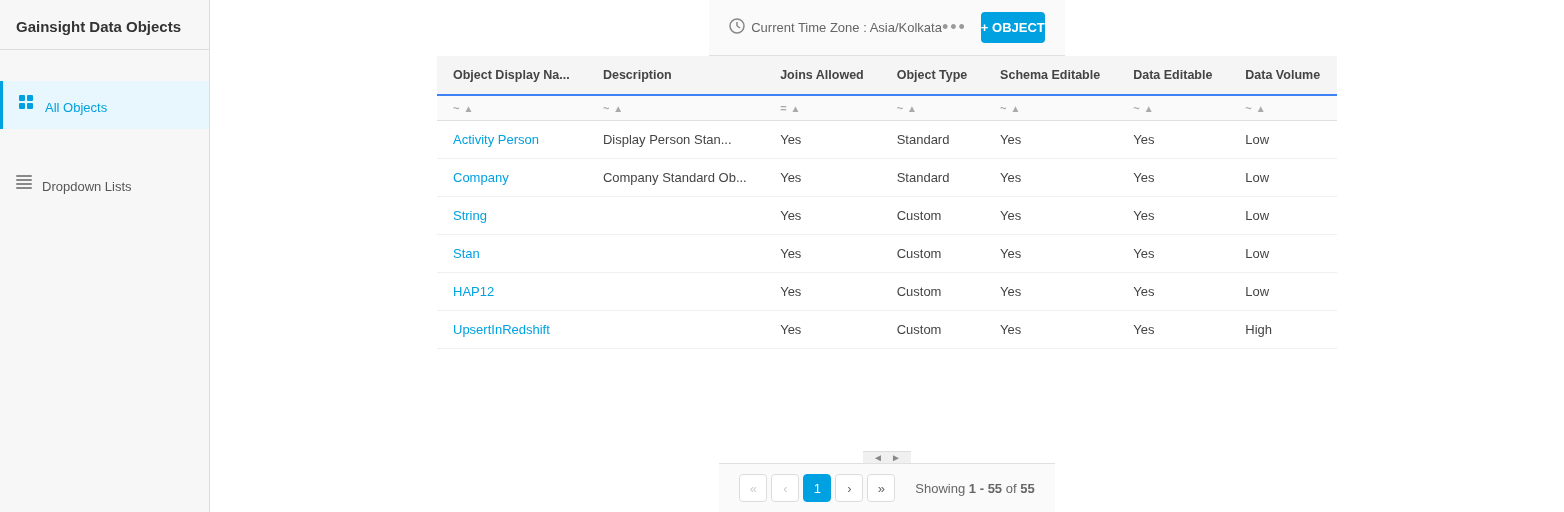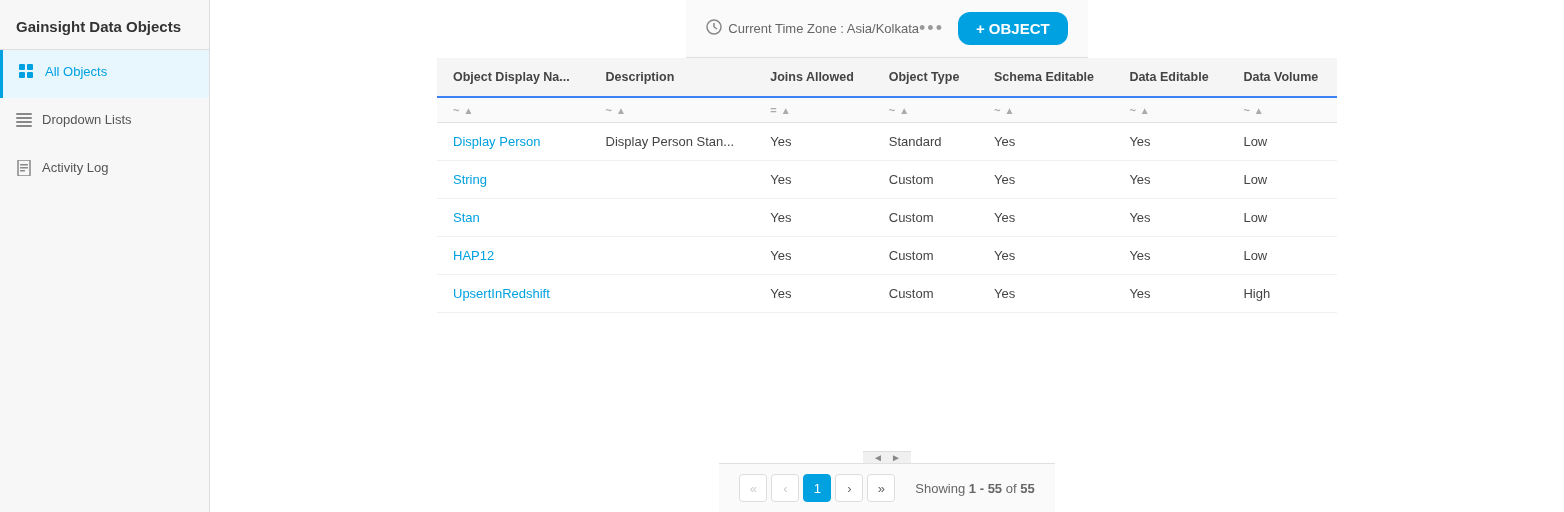--- a/index.html
+++ b/index.html
@@ -17,26 +17,27 @@
     }
     .sidebar-title {
       padding: 18px 16px 14px;
       font-size: 15px;
       font-weight: 600;
       color: #333;
       border-bottom: 1px solid #ddd;
     }
     .sidebar-item {
       display: flex;
-      align-items: flex-start;
+      align-items: flex-end;
       gap: 10px;
       padding: 14px 16px;
       cursor: pointer;
       color: #555;
       font-size: 13px;
+      margin-top: 31px;
     }
     .sidebar-item.active {
       color: #00a1e0;
       background: #e8f6fd;
       border-left: 3px solid #00a1e0;
     }
     .sidebar-item .icon {
       font-size: 16px;
       flex-shrink: 0;
     }
@@ -75,23 +76,23 @@
     .more-btn {
       color: #999;
       font-size: 18px;
       cursor: pointer;
       letter-spacing: 2px;
     }
     .add-object-btn {
       background: #00a1e0;
       color: #fff;
       border: none;
-      padding: 8px 18px;
-      border-radius: 12px;
-      font-size: 15px;
+      padding: 8px 0;
+      border-radius: 4px;
+      font-size: 13px;
       font-weight: 600;
       cursor: pointer;
     }
 
     
     .table-container {
       flex: 1;
       overflow: auto;
       position: relative;
     }
@@ -238,31 +239,20 @@
       <svg width="16" height="16" viewBox="0 0 16 16" fill="#888">
         <rect x="0" y="1" width="16" height="2" rx="1"></rect>
         <rect x="0" y="5" width="16" height="2" rx="1"></rect>
         <rect x="0" y="9" width="16" height="2" rx="1"></rect>
         <rect x="0" y="13" width="16" height="2" rx="1"></rect>
       </svg>
     </span>
     <span>Dropdown Lists</span>
   </div>
 
-  <div class="sidebar-item">
-    <span class="icon">
-      <svg width="16" height="16" viewBox="0 0 16 16" fill="#888">
-        <rect x="2" y="0" width="12" height="16" rx="1" fill="none" stroke="#888" stroke-width="1.5"></rect>
-        <rect x="4" y="4" width="8" height="1.5" rx="0.5" fill="#888"></rect>
-        <rect x="4" y="7" width="8" height="1.5" rx="0.5" fill="#888"></rect>
-        <rect x="4" y="10" width="5" height="1.5" rx="0.5" fill="#888"></rect>
-      </svg>
-    </span>
-    <span>Activity Log</span>
-  </div>
 </div>
 
 <div class="main">
 
   <div class="toolbar">
     <div class="timezone-info">
       <span>
         <svg width="16" height="16" viewBox="0 0 16 16" fill="none" stroke="#888" stroke-width="1.5">
           <circle cx="8" cy="8" r="7"></circle>
           <line x1="8" y1="4" x2="8" y2="8"></line>
@@ -344,22 +334,31 @@
             <div class="filter-cell">
               <span class="filter-icon">~</span>
               <span class="sort-arrow">▲</span>
             </div>
           </th>
         </tr>
       </thead>
       <tbody id="table-body">
 
       <tr>
-      <td class="link-cell">Display Person</td>
+      <td class="link-cell">Activity Person</td>
       <td>Display Person Stan...</td>
+      <td>Yes</td>
+      <td>Standard</td>
+      <td>Yes</td>
+      <td>Yes</td>
+      <td>Low</td>
+    </tr>
+          <tr>
+      <td class="link-cell">Company</td>
+      <td>Company Standard Ob...</td>
       <td>Yes</td>
       <td>Standard</td>
       <td>Yes</td>
       <td>Yes</td>
       <td>Low</td>
     </tr>
           <tr>
       <td class="link-cell">String</td>
       <td></td>
       <td>Yes</td>

